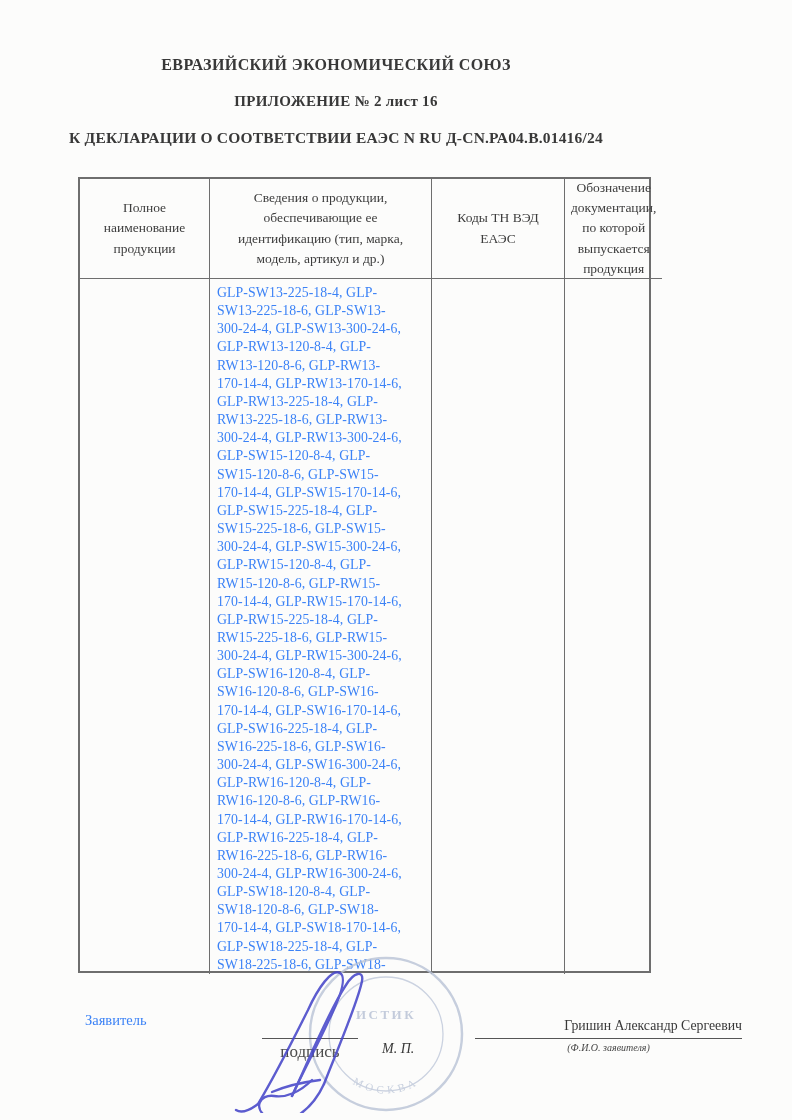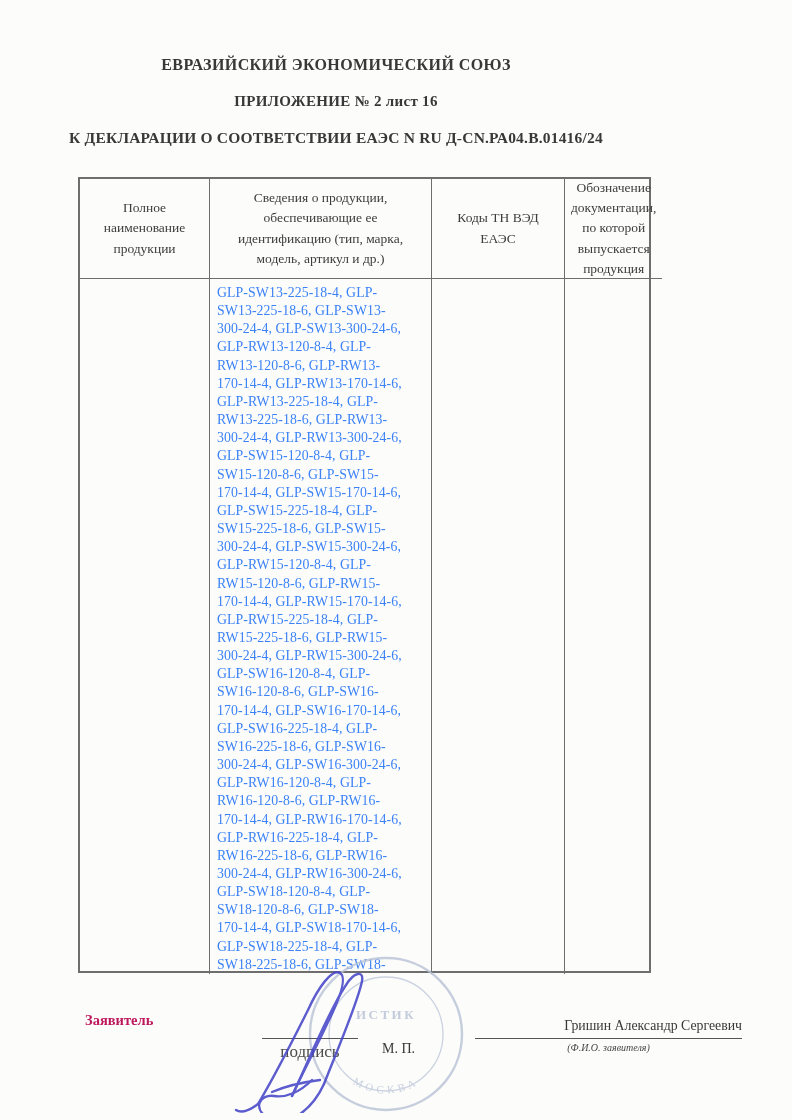--- a/index.html
+++ b/index.html
@@ -49,33 +49,33 @@
   .codes{
     font-size:13.8px;
     line-height:18.15px;
     white-space:pre;
     color:#3b82f6;
     letter-spacing:.1px;
   }
 
   .footer-label{
     position:absolute;left:85px;top:1012px;
-    font-weight:bold;font-size:14.5px;color:#be185d;
+    font-weight:normal;font-size:14.5px;color:#3b82f6;
   }
   .sig-line{
     position:absolute;left:262px;top:1038px;width:96px;
     border-top:1.5px solid #555;
   }
   .sig-caption{
     position:absolute;left:262px;top:1042px;width:96px;
     text-align:center;font-size:17px;color:#4c4c4c;
   }
   .mp-label{
     position:absolute;left:382px;top:1041px;
-    font-size:14px;color:#383838;
+    font-size:14px;color:#383838;font-style:italic;
   }
   .name-line{
     position:absolute;left:475px;top:1038px;width:267px;
     border-top:1.5px solid #555;
   }
   .name-text{
     position:absolute;left:475px;top:1018px;width:267px;
     text-align:right;font-size:13.8px;color:#383838;
   }
   .name-caption{

